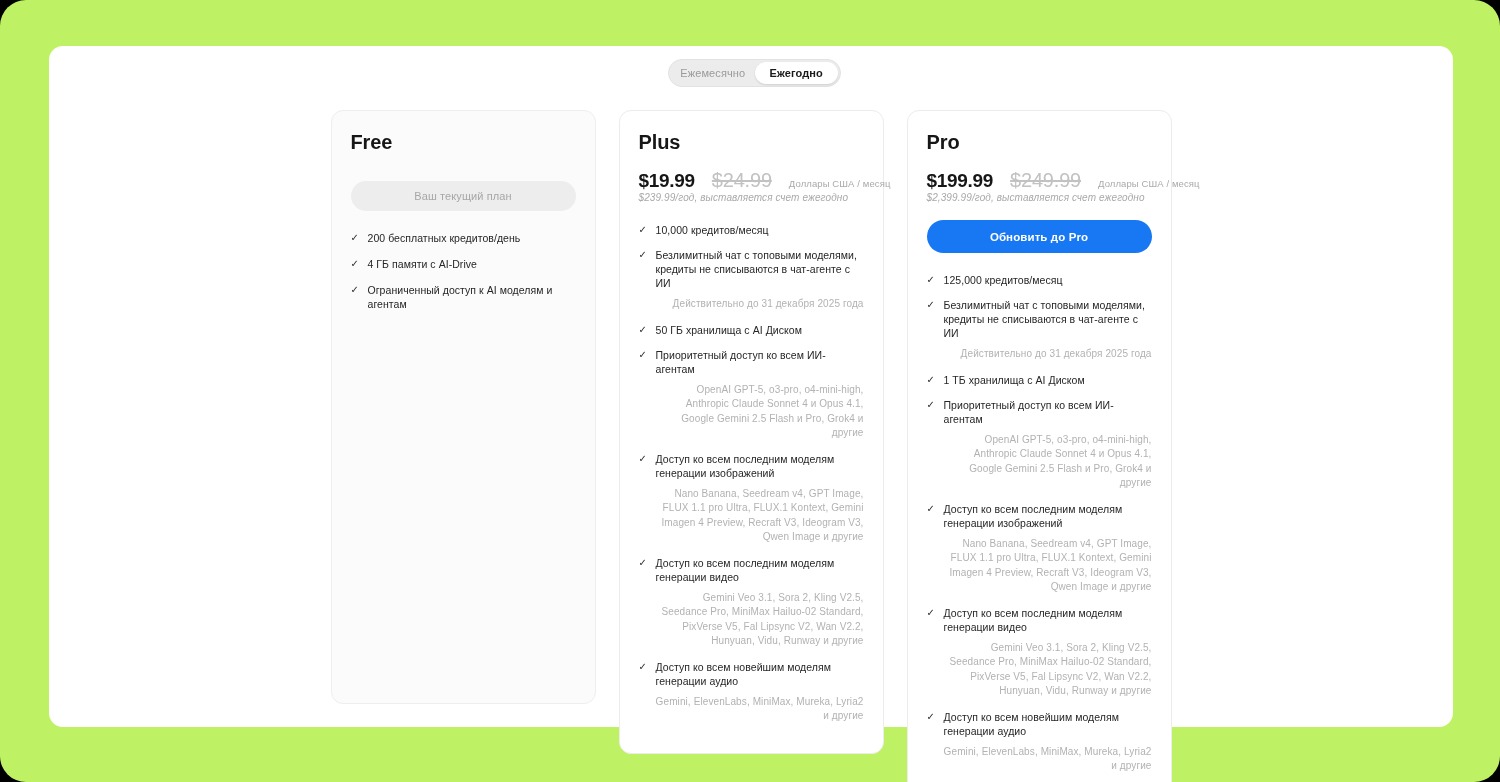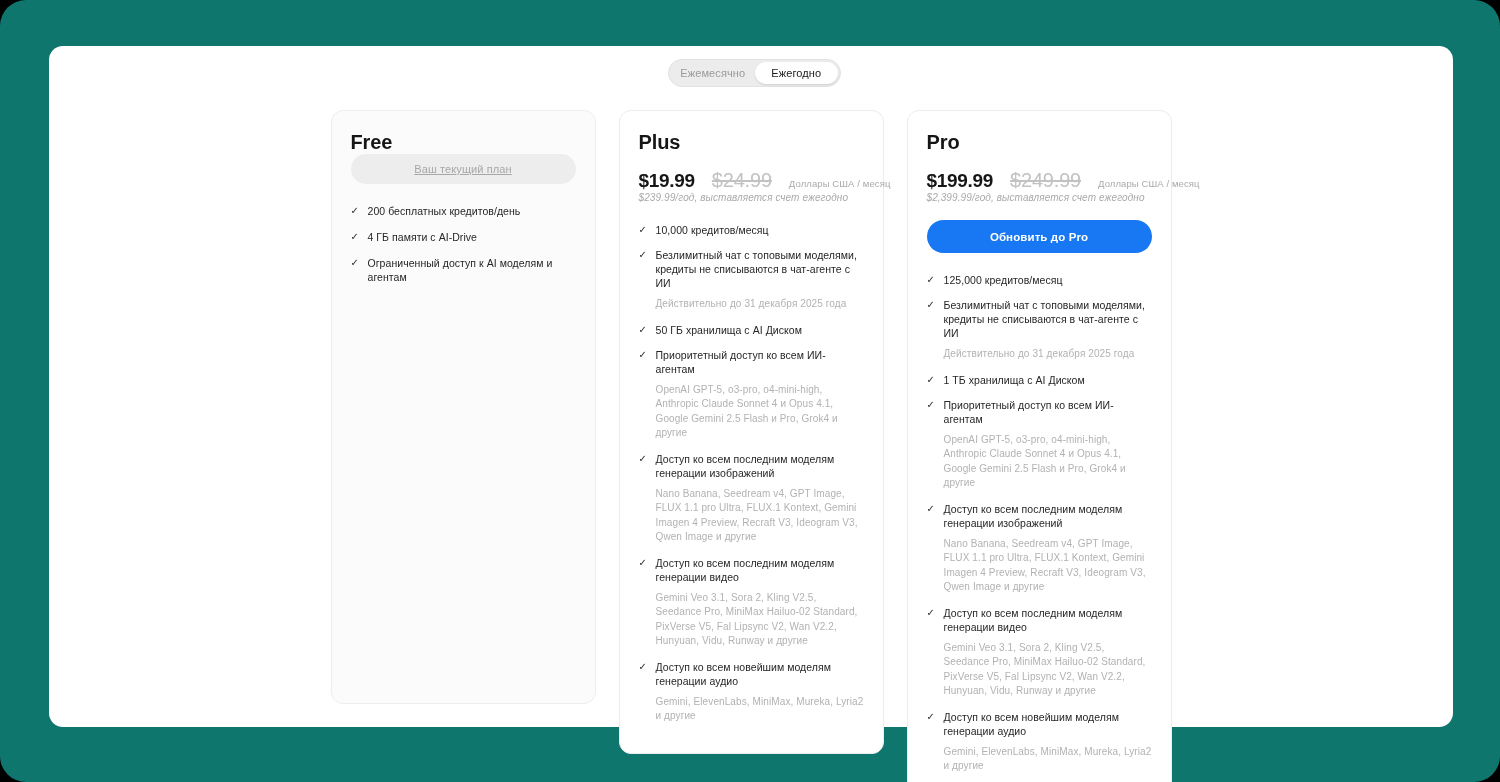--- a/index.html
+++ b/index.html
@@ -11,21 +11,21 @@
     width: 1500px;
     height: 782px;
     overflow: hidden;
     font-family: "Liberation Sans", "DejaVu Sans", sans-serif;
   }
 
   #viewport {
     position: relative;
     width: 1500px;
     height: 782px;
-    background: #0f766e;
+    background: #bef264;
     border-radius: 26px;
     overflow: hidden;
   }
 
   
   #panel {
     position: absolute;
     left: 49px;
     top: 46px;
     width: 1404px;
@@ -58,21 +58,21 @@
     border-radius: 999px;
     font-size: 11px;
     letter-spacing: 0.1px;
     color: #9a9a9a;
     cursor: pointer;
     user-select: none;
   }
   .toggle-opt.active {
     background: #ffffff;
     color: #1a1a1a;
-    font-weight: normal;
+    font-weight: bold;
     box-shadow: 0 1px 2px rgba(0,0,0,0.12);
   }
 
   
   #plans {
     position: absolute;
     left: 0;
     top: 64px;
     width: 1404px;
     display: flex;
@@ -101,31 +101,31 @@
   .plan-title {
     font-size: 20px;
     font-weight: bold;
     color: #161616;
     letter-spacing: -0.1px;
     margin: 0 0 0 0;
   }
 
   
   .current-plan-btn {
+    margin-top: 27px;
     width: 100%;
     height: 30px;
     border: none;
     border-radius: 999px;
     background: #ededed;
     color: #a7a7a7;
     font-size: 11px;
     font-family: inherit;
     letter-spacing: 0.1px;
     cursor: default;
-    text-decoration: underline;
   }
 
   
   .price-row {
     margin-top: 15px;
     display: flex;
     align-items: baseline;
     gap: 17px;
     white-space: nowrap;
   }
@@ -192,20 +192,21 @@
     line-height: 14px;
     color: #262626;
     letter-spacing: 0.05px;
   }
   .sub-note {
     margin: -4px 0 11px 17px;
     font-size: 10px;
     line-height: 14.5px;
     color: #b2b2b2;
     letter-spacing: 0.1px;
+    text-align: right;
   }
   .free-features .feature {
     margin-bottom: 12px;
   }
 </style>
 </head>
 <body>
 
 <div id="viewport">
   <div id="panel">

